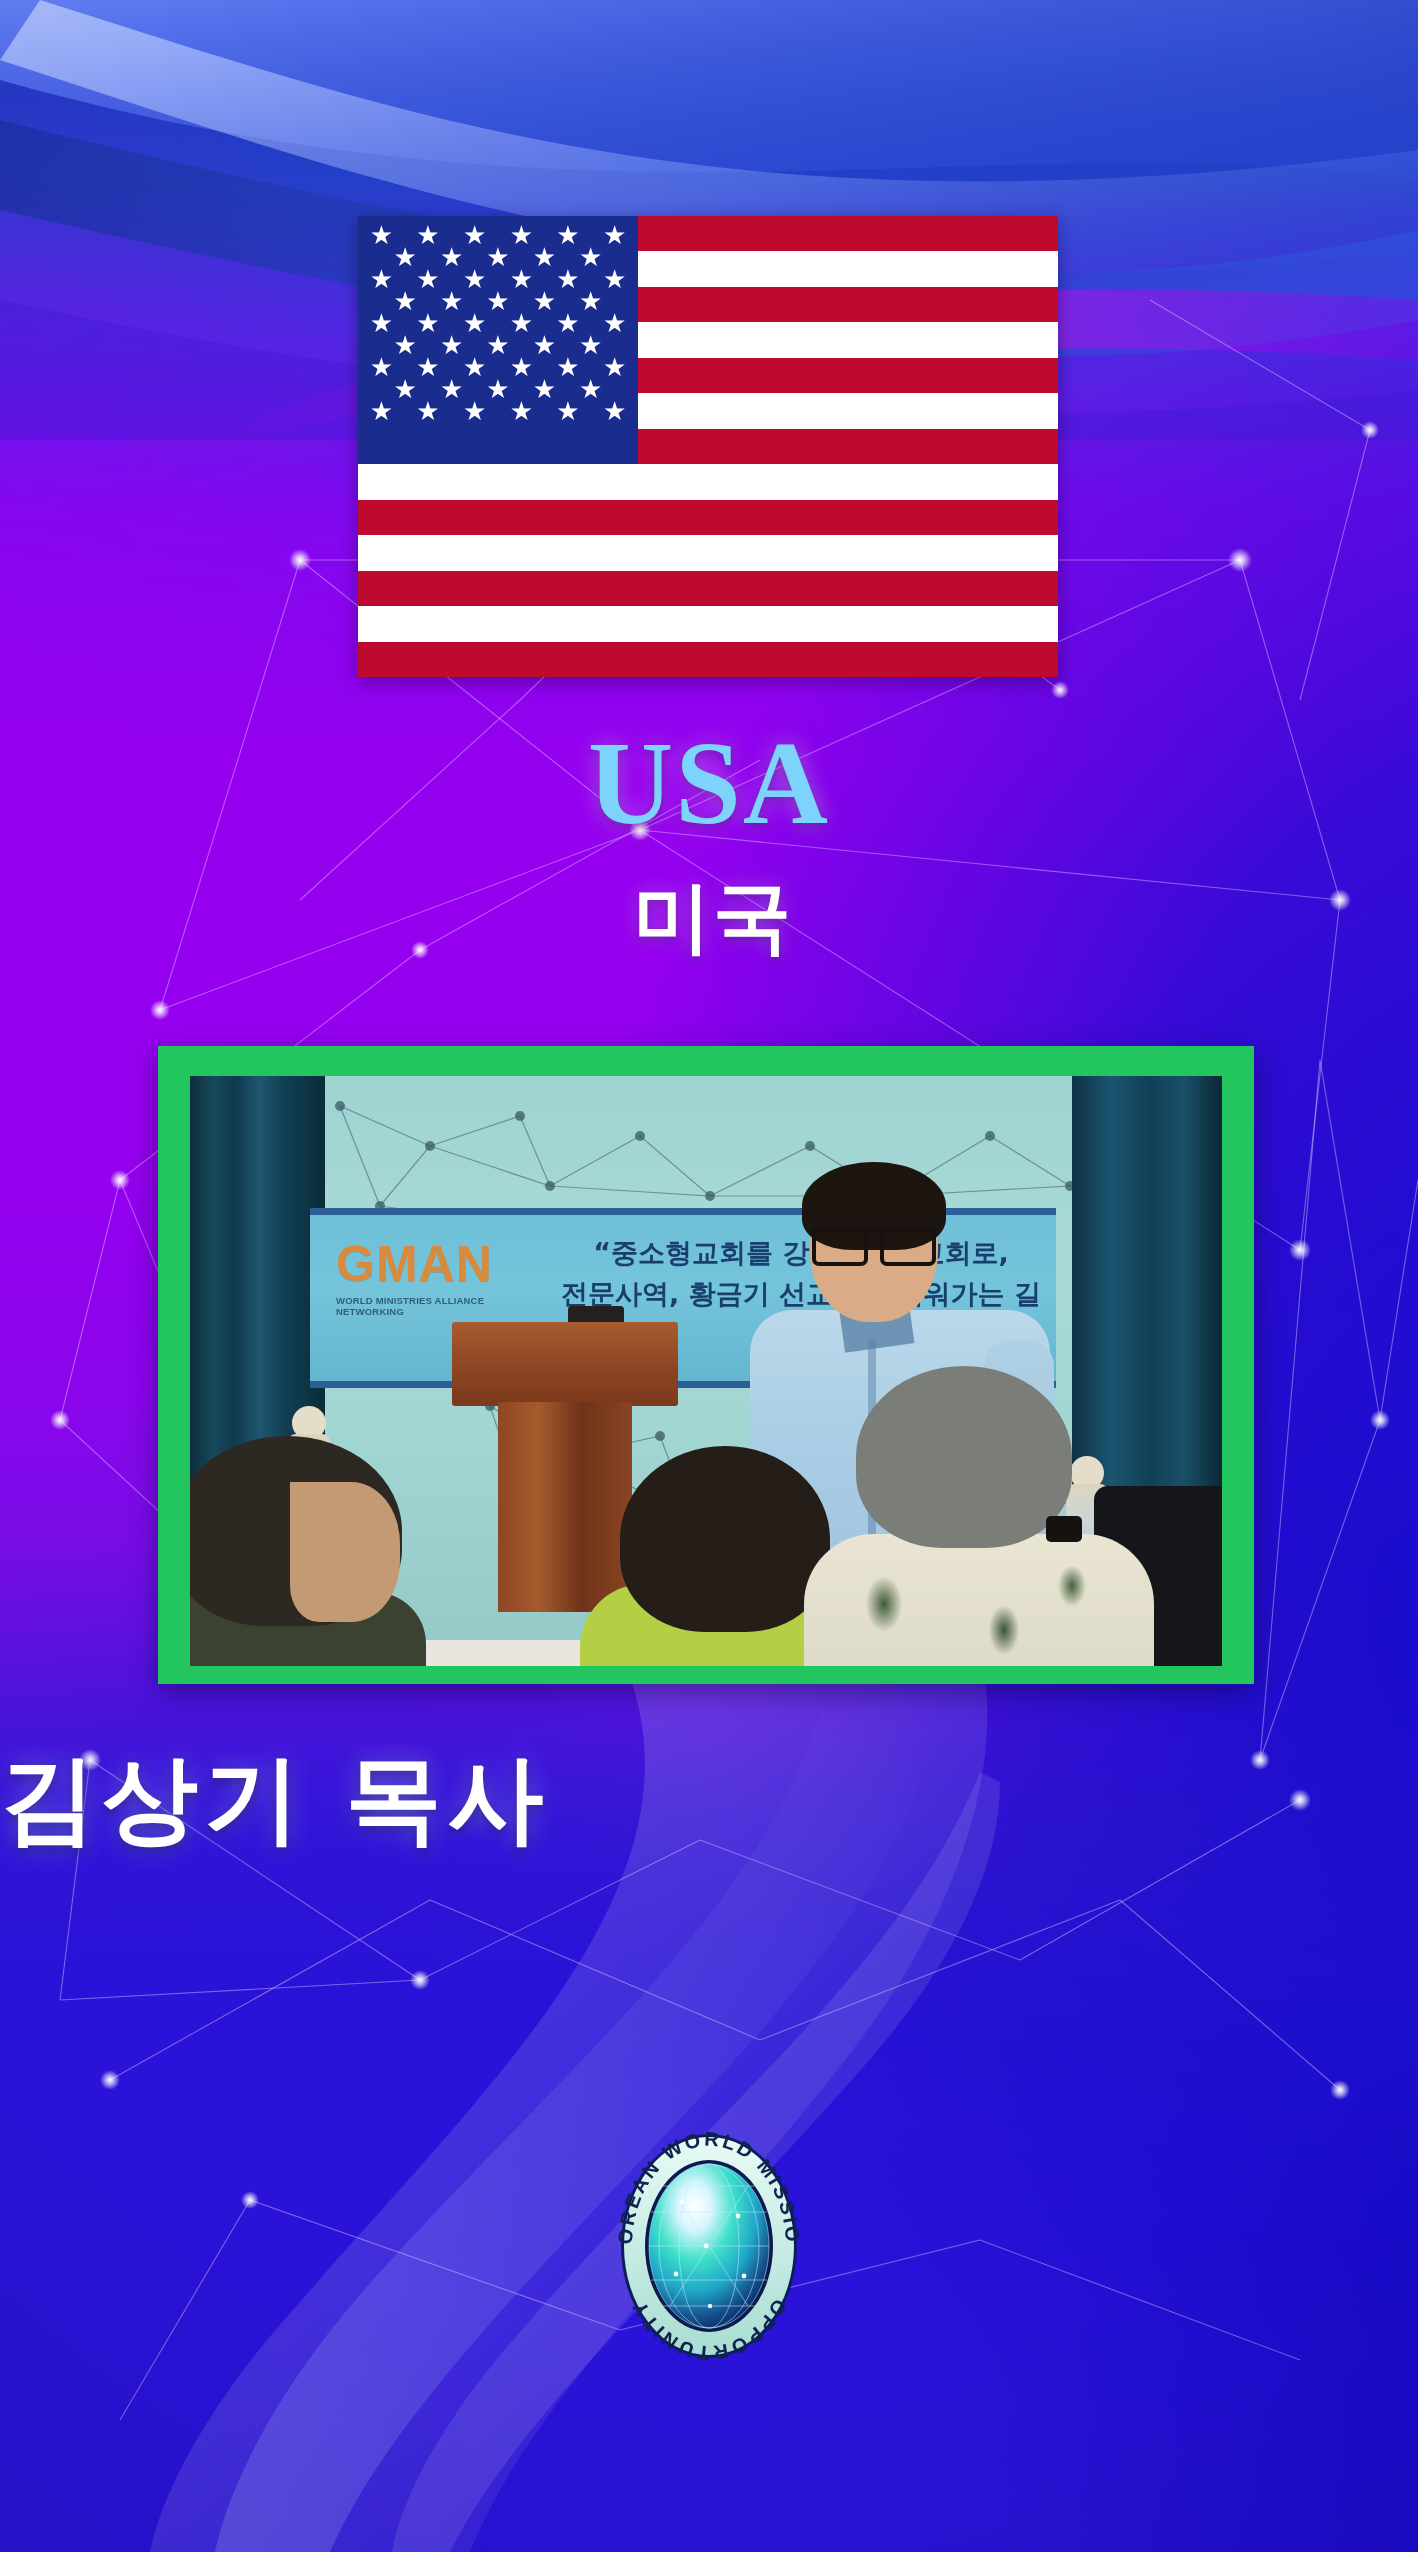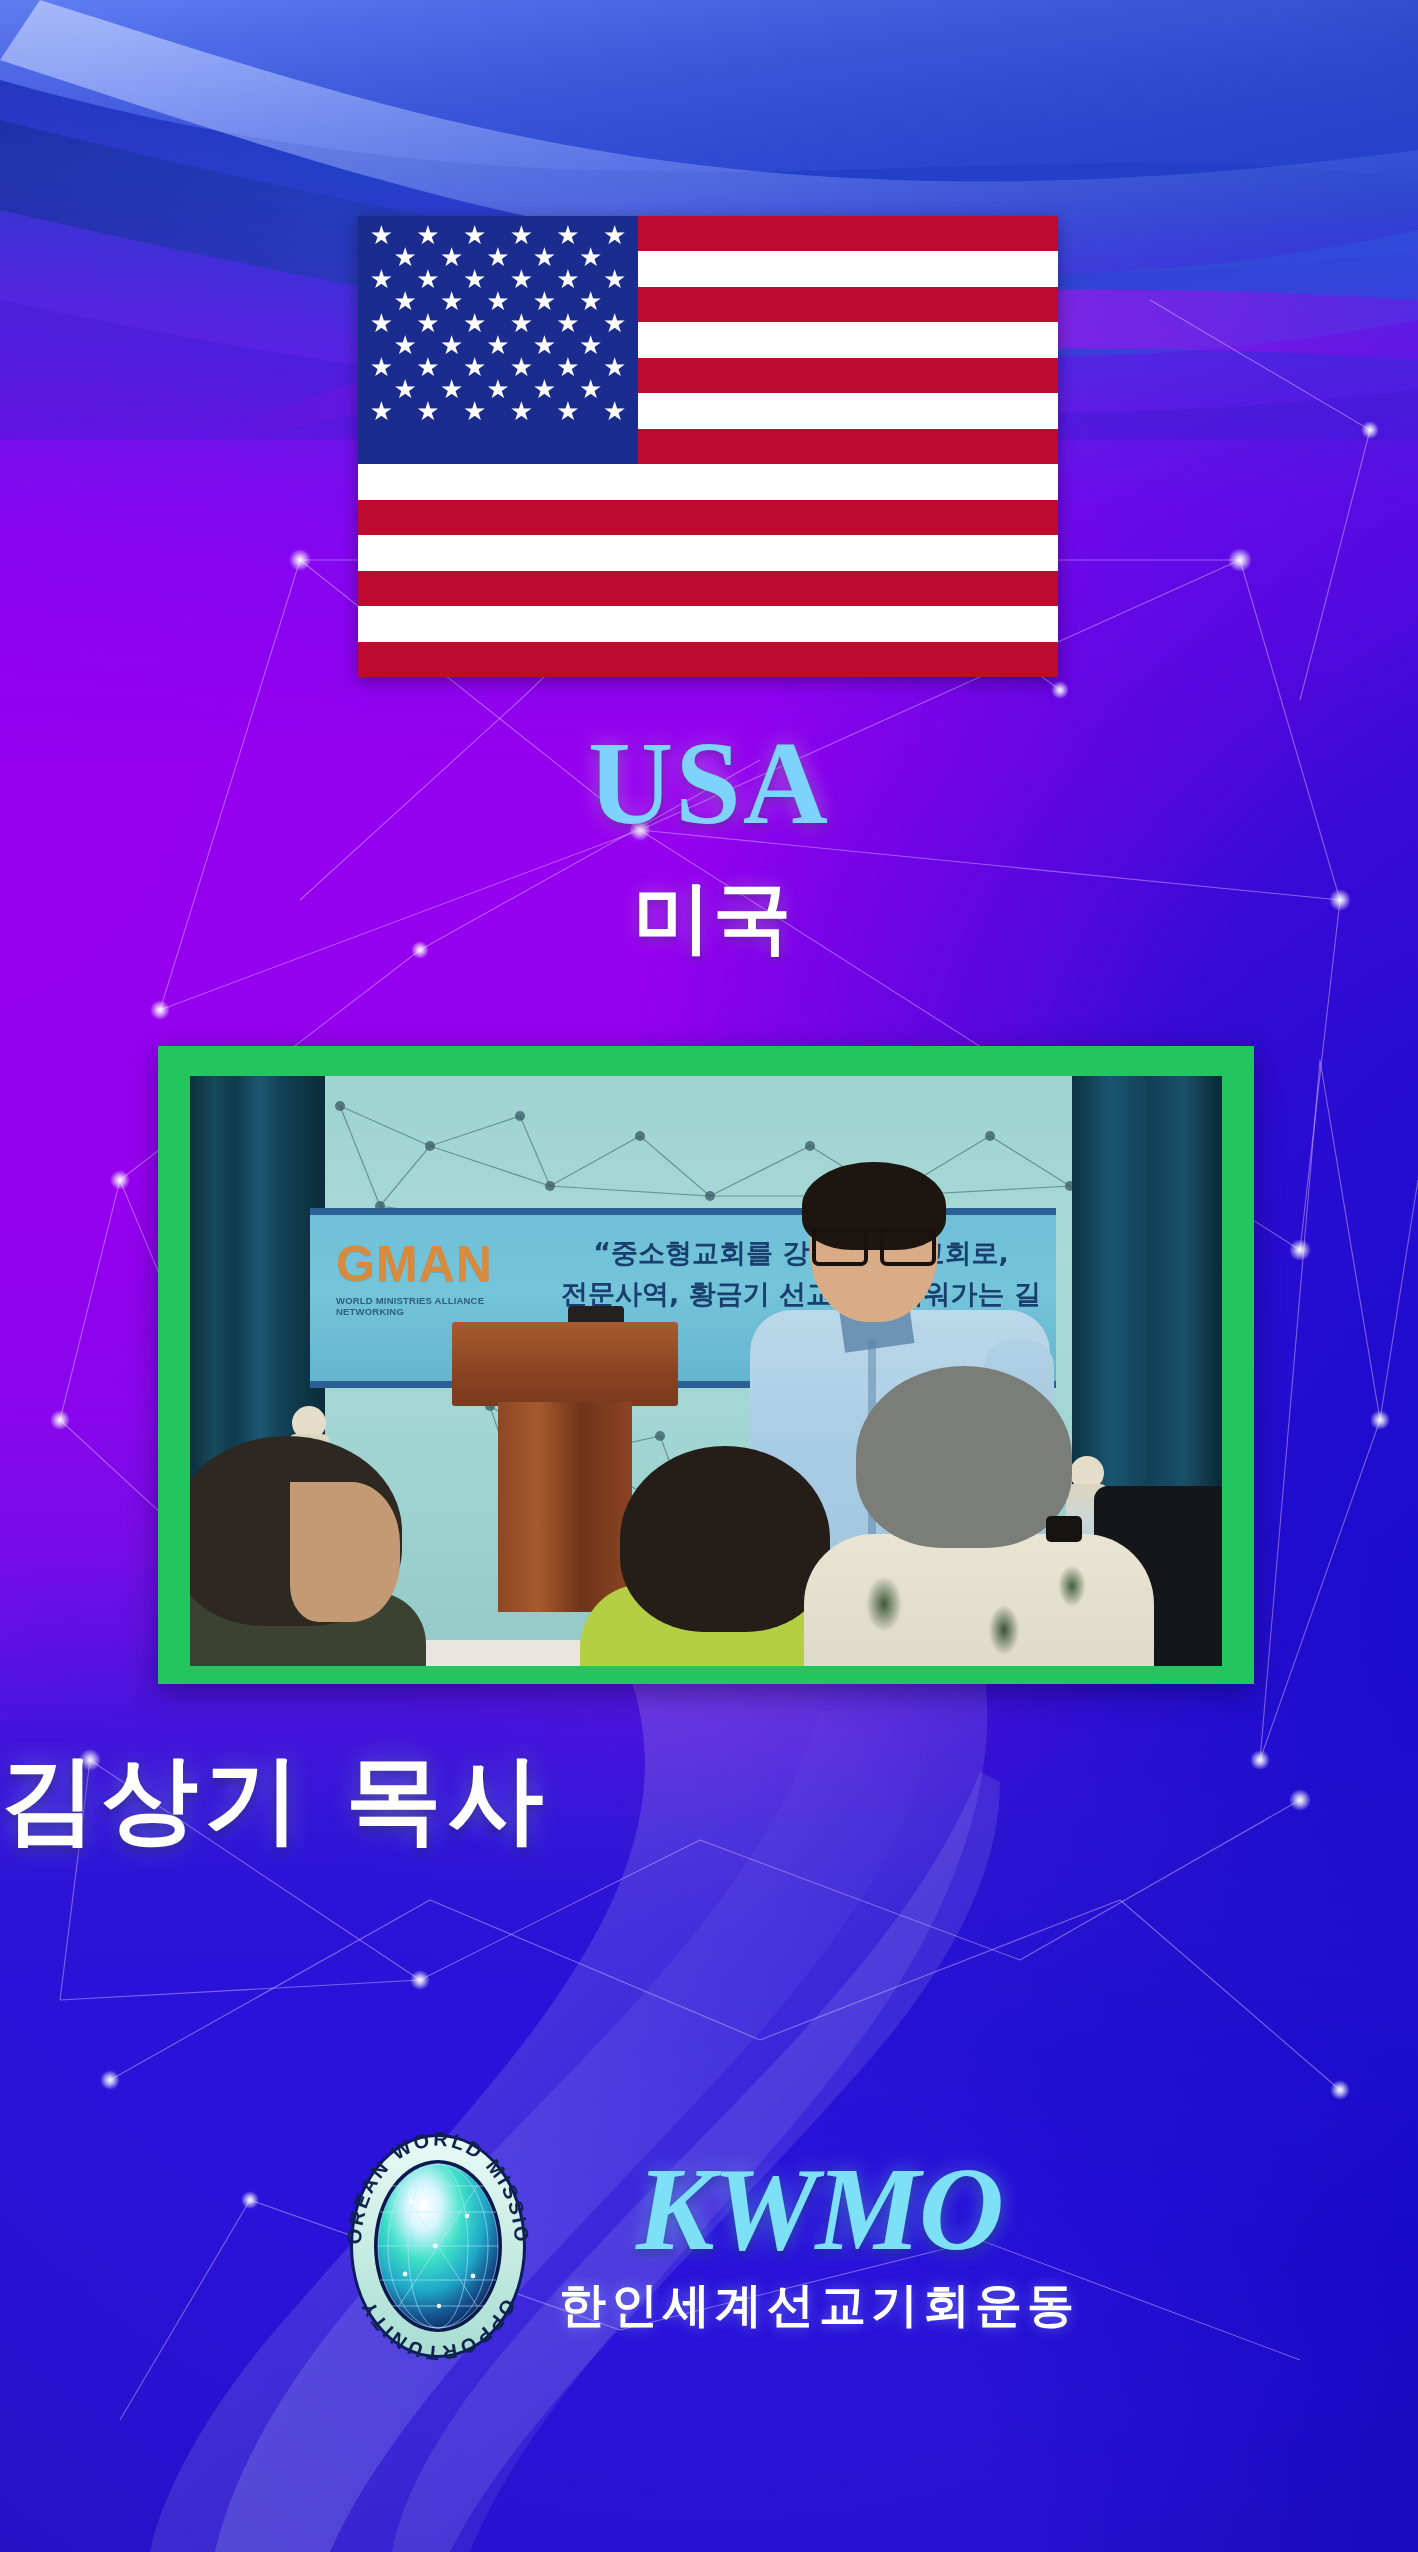--- a/index.html
+++ b/index.html
@@ -654,20 +654,16 @@
           <text>
             <textPath href="#arcTop" startOffset="50%" text-anchor="middle">KOREAN WORLD MISSION</textPath>
           </text>
           <text>
             <textPath href="#arcBot" startOffset="50%" text-anchor="middle">OPPORTUNITY</textPath>
           </text>
         </g>
       </svg>
     </div>
 
-    <div class="kw-text">
-      <div class="kw-title">KWMO</div>
-      <div class="kw-sub">한인세계선교기회운동</div>
-    </div>
 
   </div>
 
 </div>
 
 </body></html>

